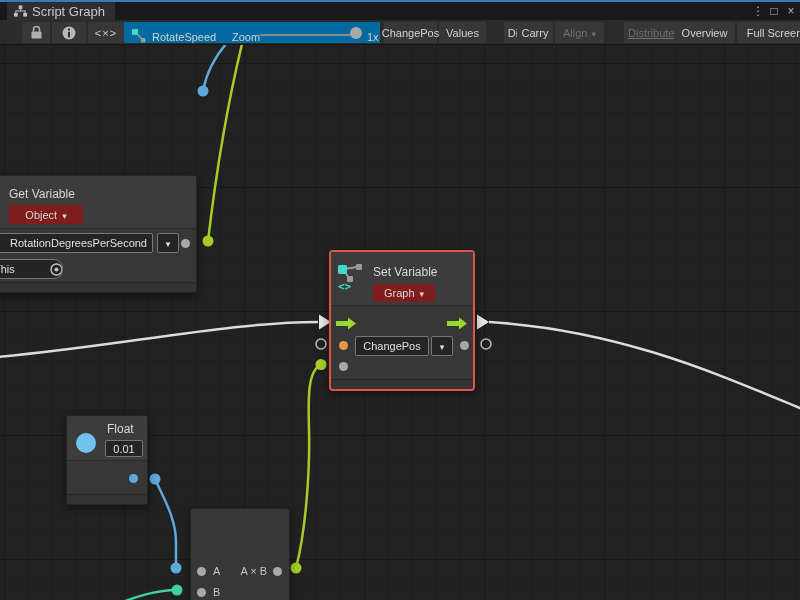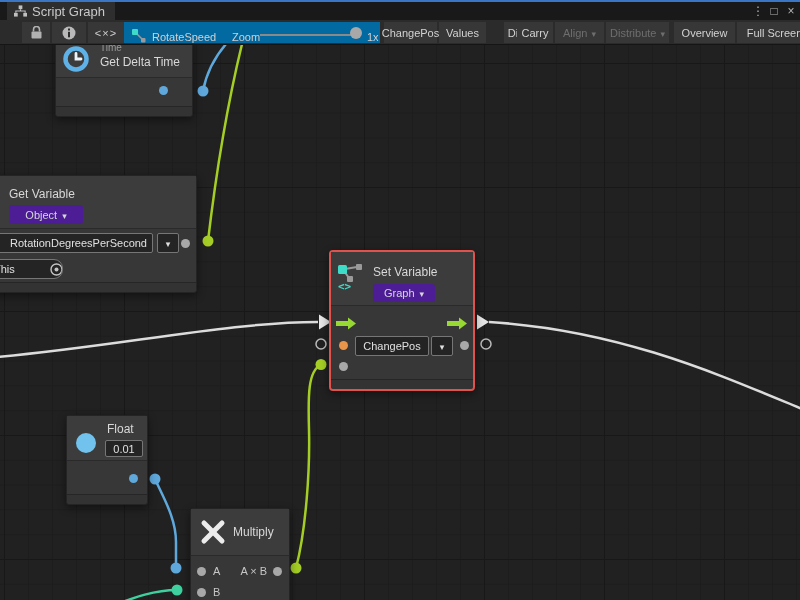--- a/index.html
+++ b/index.html
@@ -44,21 +44,21 @@
   
   .node { position:absolute; background:#373737; border:1px solid #242424; border-radius:3px;
           box-shadow:0 3px 8px rgba(0,0,0,.45); z-index:3; color:#d8d8d8; font-size:12px; }
   .node-header { position:relative; border-bottom:1px solid #2a2a2a; background:#3c3c3c; }
   .node-footer { position:absolute; left:0; right:0; bottom:0; background:#333333; border-top:1px solid #262626;
                  border-radius:0 0 3px 3px; }
   .tealbar { position:absolute; left:0; top:0; right:0; height:6px; background:#2b8f8f; }
   .dot { position:absolute; width:9px; height:9px; border-radius:50%; background:#a8a8a8; }
   .dot.blue { background:#5fa8dc; }
   .dot.orange { background:#e8954a; }
-  .dd { position:absolute; background:#4c1d95; border-radius:3px; color:#d6d6d6; font-size:11px;
+  .dd { position:absolute; background:#7f1d1d; border-radius:3px; color:#d6d6d6; font-size:11px;
         display:flex; align-items:center; justify-content:center; gap:5px; }
   .field { position:absolute; background:#242424; border:1px solid #767676; border-radius:2px;
            color:#e0e0e0; font-size:11px; display:flex; align-items:center; overflow:hidden; }
   .surtitle { color:#9a9a9a; font-size:10px; }
   .flow-arrow { position:absolute; width:21px; height:15px; }
 
   
   #node-set-variable { border:2px solid #e1524d; border-radius:4px; }
 
   .portlabel { position:absolute; color:#c6c6c6; font-size:11px; }
@@ -89,32 +89,20 @@
     <circle cx="296" cy="568" r="5.5" fill="#a4ce25"></circle>
     <circle cx="321" cy="364.5" r="5.5" fill="#a4ce25"></circle>
 
     <path d="M 112,606 C 135,597 155,590 177,590" fill="none" stroke="#3fd0a0" stroke-width="2.5"></path>
     <circle cx="177" cy="590" r="5.5" fill="#3fd0a0"></circle>
 
     <circle cx="321" cy="344" r="5" fill="none" stroke="#bbbbbb" stroke-width="1.5"></circle>
     <circle cx="486" cy="344" r="5" fill="none" stroke="#bbbbbb" stroke-width="1.5"></circle>
   </svg>
 
-  <div class="node" id="node-get-delta-time" style="left:55px; top:38px; width:138px; height:79px;">
-    <div class="node-header" style="height:39px;">
-      <svg width="28" height="28" style="position:absolute; left:6px; top:6px;" viewBox="0 0 28 28">
-        <circle cx="14" cy="14" r="10.5" fill="none" stroke="#5fb2e8" stroke-width="4.5"></circle>
-        <path d="M 14,8.5 L 14,14 L 19,14" fill="none" stroke="#eef5fa" stroke-width="2.8" stroke-linecap="round"></path>
-      </svg>
-      <div class="surtitle" style="position:absolute; left:44px; top:3px;">Time</div>
-      <div style="position:absolute; left:44px; top:16px;">Get Delta Time</div>
-    </div>
-    <span class="dot blue" style="left:103px; top:47px;"></span>
-    <div class="node-footer" style="height:10px;"></div>
-  </div>
 
   <div class="node" id="node-get-variable" style="left:-40px; top:175px; width:237px; height:118px;">
     <div class="tealbar"></div>
     <div class="node-header" style="height:53px; padding-top:6px;">
       <div style="position:absolute; left:48px; top:11px;">Get Variable</div>
       <div class="dd" style="left:48px; top:29px; width:74px; height:19px;">
         <span>Object</span>
         <span class="dd-arrow"></span>
       </div>
     </div>
@@ -183,27 +171,20 @@
       <div style="position:absolute; left:40px; top:6px;">Float</div>
       <div class="field" style="left:38px; top:24px; width:38px; height:17px; justify-content:center;">
         <span>0.01</span>
       </div>
     </div>
     <span class="dot blue" style="left:61.5px; top:57.5px;"></span>
     <div class="node-footer" style="height:10px;"></div>
   </div>
 
   <div class="node" id="node-multiply" style="left:190px; top:508px; width:100px; height:97px;">
-    <div class="node-header" style="height:47px;">
-      <svg width="26" height="26" style="position:absolute; left:9px; top:10px;" viewBox="0 0 26 26">
-        <line x1="4" y1="4" x2="22" y2="22" stroke="#ececec" stroke-width="5" stroke-linecap="round"></line>
-        <line x1="22" y1="4" x2="4" y2="22" stroke="#ececec" stroke-width="5" stroke-linecap="round"></line>
-      </svg>
-      <div style="position:absolute; left:42px; top:16px;">Multiply</div>
-    </div>
     <span class="dot" style="left:5.5px; top:57.5px;"></span>
     <span class="portlabel" style="left:22px; top:56px;">A</span>
     <span class="portlabel" style="right:22px; top:56px;">A × B</span>
     <span class="dot" style="left:82px; top:57.5px;"></span>
     <span class="dot" style="left:5.5px; top:78.5px;"></span>
     <span class="portlabel" style="left:22px; top:77px;">B</span>
   </div>
 
   <div id="focus-line"></div>
 
@@ -262,21 +243,21 @@
     <div class="tbtn" style="left:504px; width:27px;">
       <span>Dim</span>
       </div>
     <div class="tbtn" style="left:517px; width:36px;">
       <span>Carry</span>
       </div>
     <div class="tbtn disabled" style="left:555px; width:49px;">
       <span>Align</span>
       <span class="dd-arrow"></span>
       </div>
-    <div class="tbtn disabled" style="left:606px; width:63px;">
+    <div class="tbtn disabled" style="left:624px; width:63px;text-decoration:underline;">
       <span>Distribute</span>
       <span class="dd-arrow"></span>
       </div>
     <div class="tbtn" style="left:674px; width:61px;">
       <span>Overview</span>
       </div>
     <div class="tbtn" style="left:737px; width:75px;">
       <span>Full Screen</span>
       </div>
   </div>

